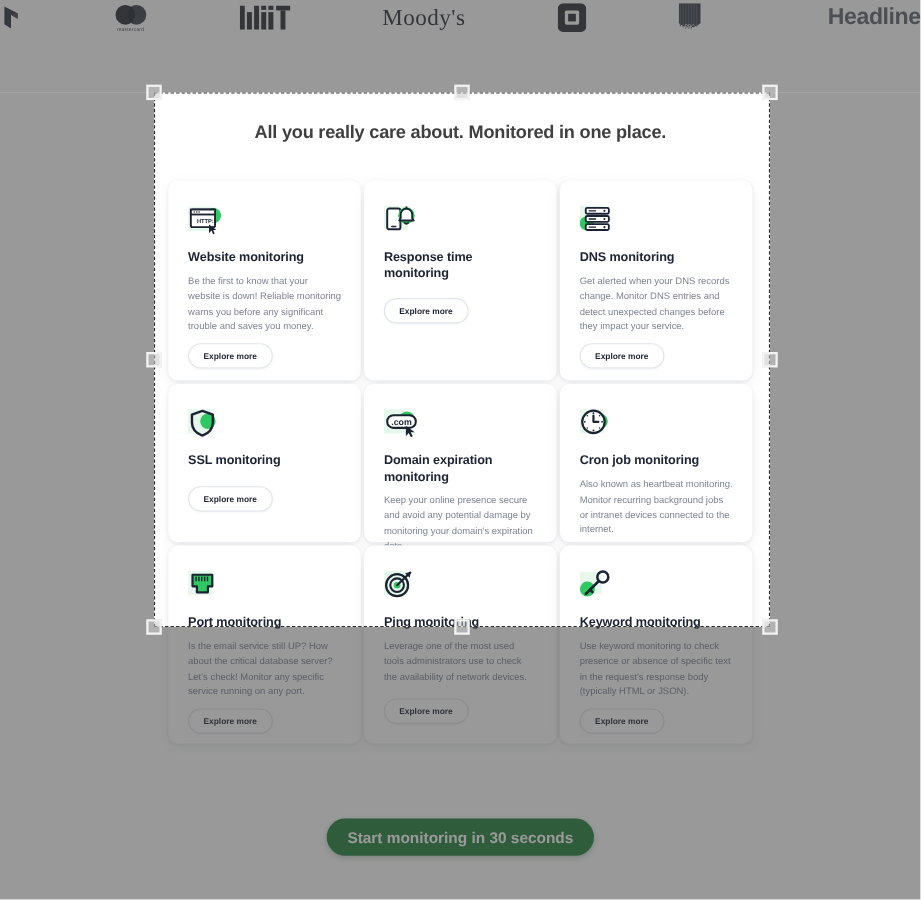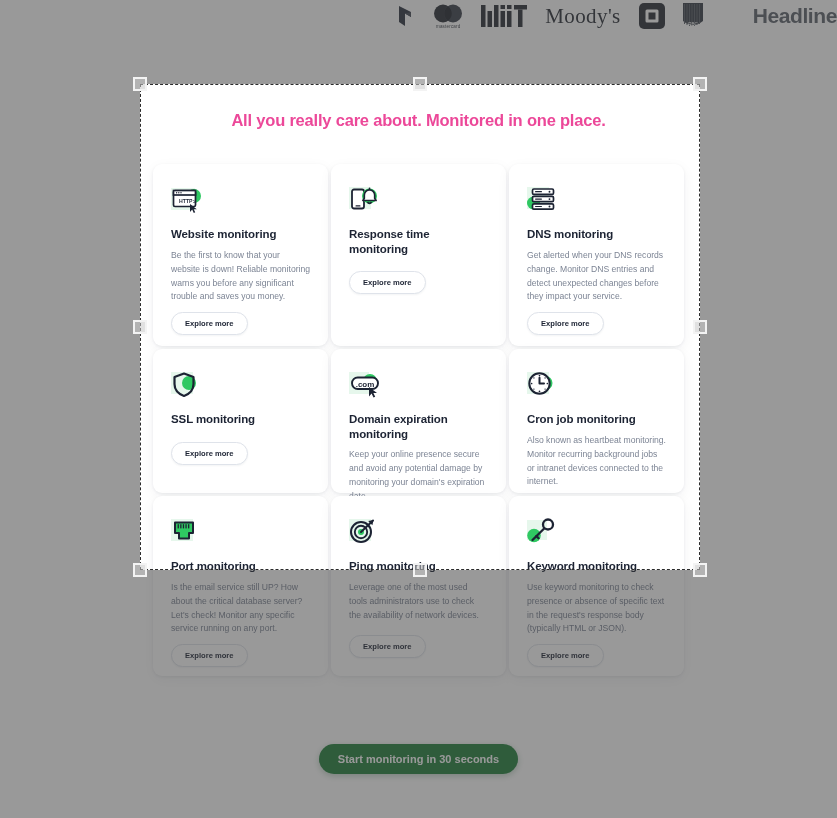--- a/index.html
+++ b/index.html
@@ -6,21 +6,21 @@
   html,body{
     width:837px; height:818px; overflow:hidden;
     font-family:"Liberation Sans", sans-serif;
     background:#ffffff;
   }
   #page{ position:relative; width:837px; height:818px; background:#ffffff; overflow:hidden; }
 
   
   .logo-strip{
     position:absolute; left:0; top:0; width:837px; height:32px;
-    display:flex; align-items:center; justify-content:flex-end; gap:18px;
+    display:flex; align-items:center; justify-content:space-between; gap:18px;
     background:#ffffff;
   }
   .logo{ display:flex; align-items:center; justify-content:center; color:#2f3542; }
   .logo-mit{ font-family:"Liberation Serif", serif; font-weight:bold; font-size:23px; letter-spacing:-1px; color:#2b2f38; }
   .logo-moodys{ font-family:"Liberation Serif", serif; font-size:21px; color:#2b2f38; letter-spacing:.4px; }
   .logo-headline{ font-family:"Liberation Sans", sans-serif; font-weight:bold; font-size:21px; color:#5e646e; letter-spacing:-.4px;margin-left:32px; }
   .logo-mc-txt{ font-size:4.5px; letter-spacing:.2px; color:#3a3f48; text-align:center; margin-top:1px; }
   .logo-rbc-txt{ font-size:4.5px; color:#ffffff; }
 
   
@@ -29,21 +29,21 @@
     background:#ffffff;
   }
 
   
   .features{
     position:absolute; left:0; top:0; width:837px; height:786px;
     background:#ffffff;
   }
   .section-title{
     position:absolute; left:0; top:79px; width:837px; text-align:center;
-    font-size:16.5px; font-weight:bold; color:#ec4899; letter-spacing:-.2px;
+    font-size:16.5px; font-weight:bold; color:#404040; letter-spacing:-.2px;
   }
 
   .grid{
     position:absolute; left:153px; top:132px; width:531px;
   }
   .grid-row{ display:flex; gap:3px; margin-bottom:3px; }
   .card{
     width:175px; background:#ffffff; border-radius:9px;
     padding:22px 18px 18px 18px;
     box-shadow:0 1px 3px rgba(25,35,60,.07), 0 4px 14px rgba(25,35,60,.05);
@@ -66,21 +66,21 @@
     border:1px solid #dfe3ea; background:#ffffff; border-radius:40px;
     padding:6px 13px; font-size:7.6px; font-weight:bold; color:#1c2333;
     font-family:"Liberation Sans", sans-serif; cursor:pointer; white-space:nowrap;
     box-shadow:0 1px 2px rgba(25,35,60,.05);
   }
 
   .cta-wrap{ position:absolute; left:0; top:712px; width:837px; text-align:center; }
   .cta-btn{
     display:inline-block; background:#22803c; color:#ffffff;
     border:none; border-radius:40px; padding:9px 19px;
-    font-size:11px; font-weight:bold; font-family:"Liberation Sans", sans-serif;
+    font-size:14px; font-weight:bold; font-family:"Liberation Sans", sans-serif;
     cursor:pointer; box-shadow:0 2px 6px rgba(20,90,45,.28);
   }
 
   
   .dim{ position:absolute; background:rgba(60,60,60,.52); pointer-events:none; }
   #dim-top{ left:0; top:0; width:837px; height:84px; }
   #dim-bottom{ left:0; top:570px; width:837px; height:248px; }
   #dim-left{ left:0; top:84px; width:140px; height:486px; }
   #dim-right{ left:700px; top:84px; width:137px; height:486px; }
 

